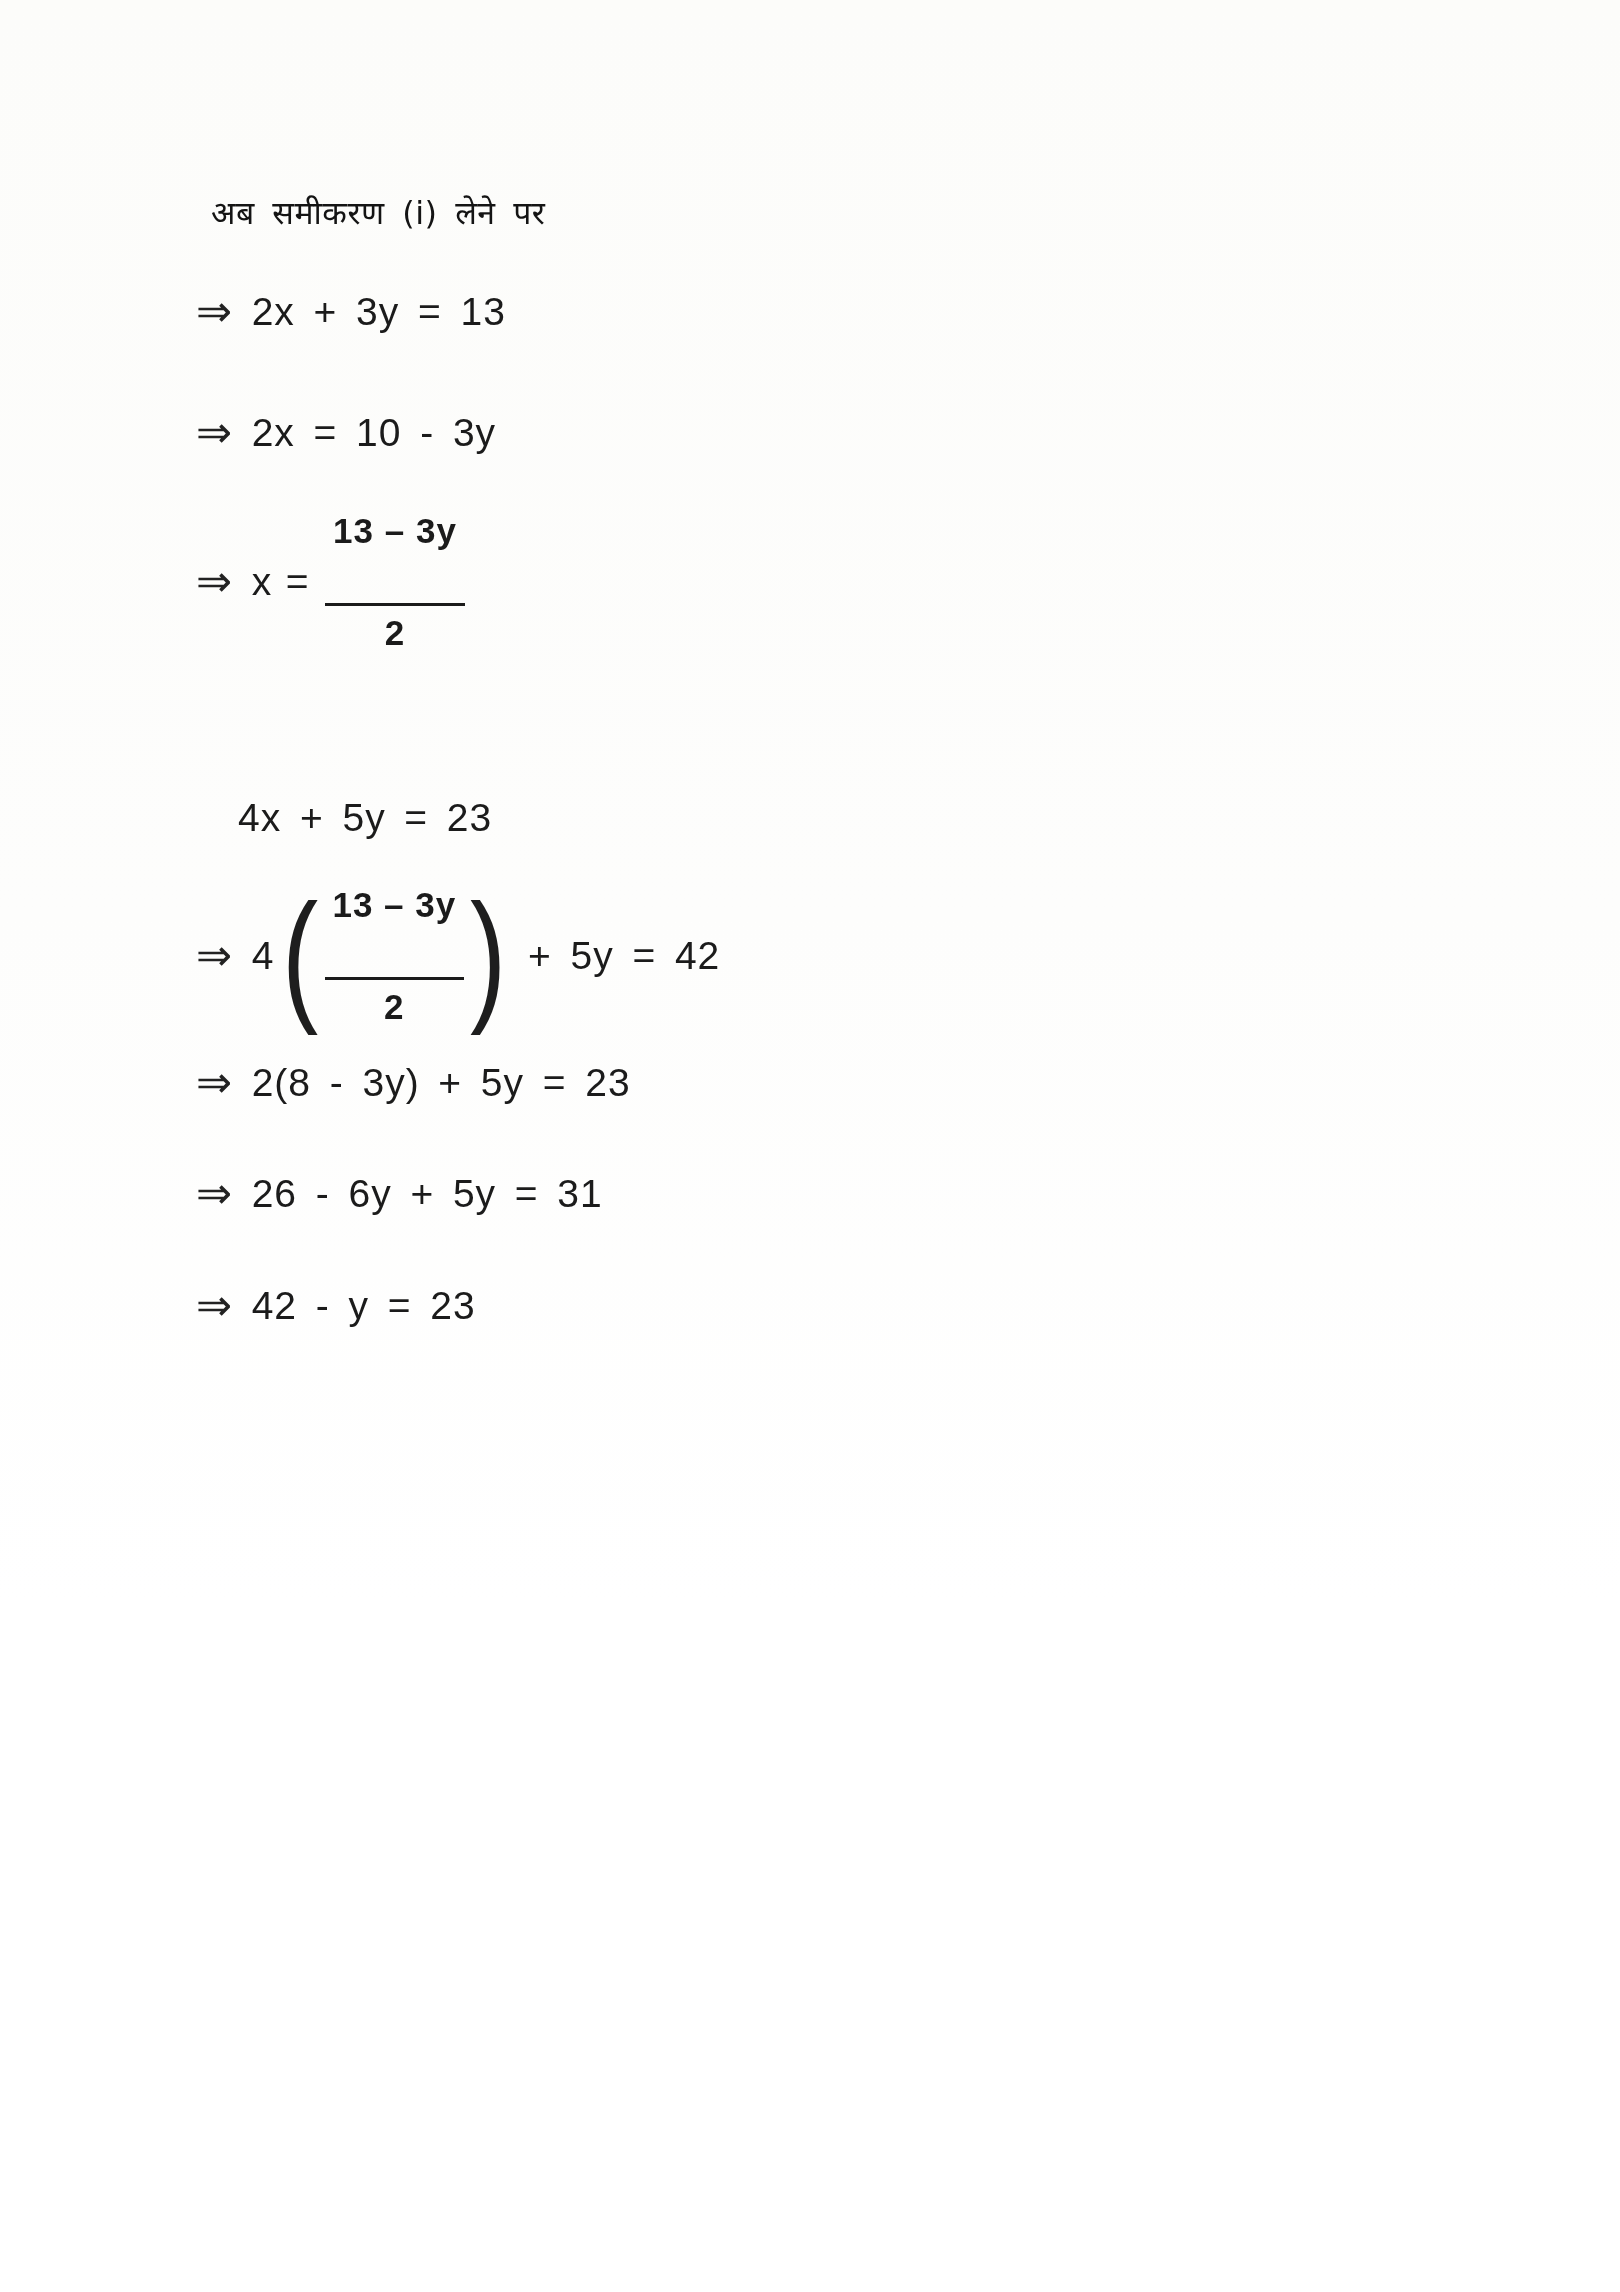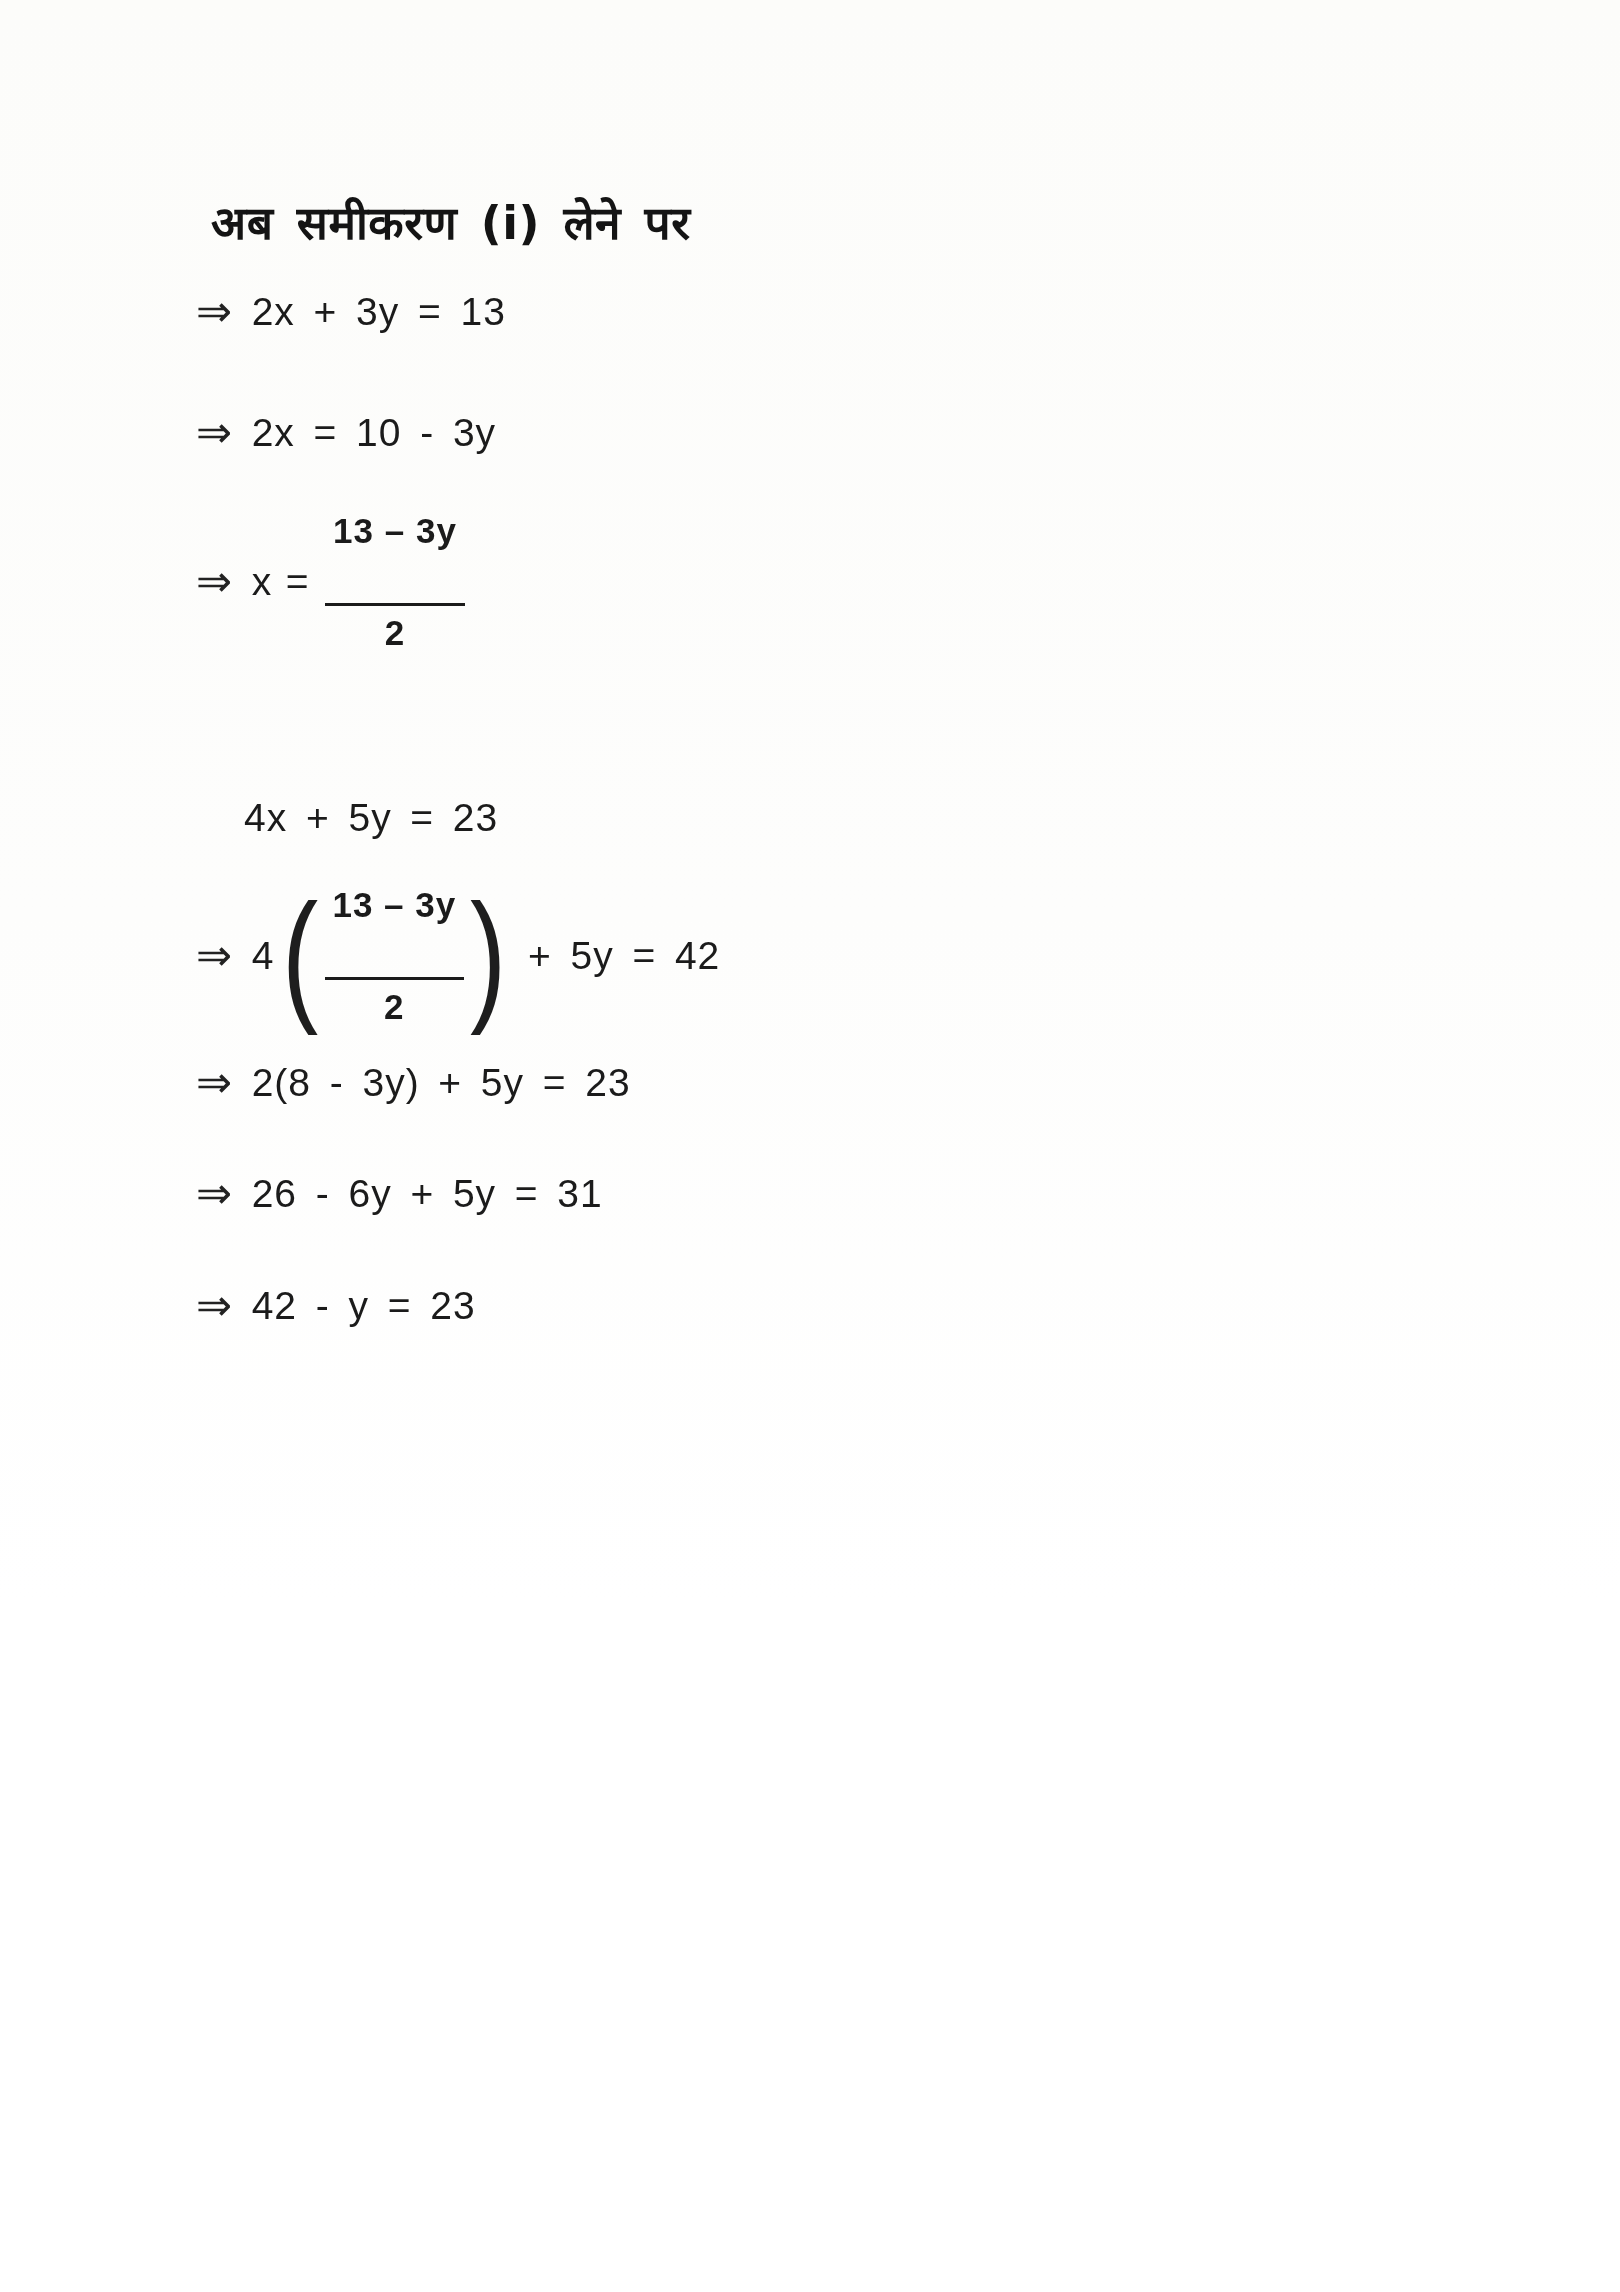--- a/index.html
+++ b/index.html
@@ -11,22 +11,22 @@
     height: 2293px;
     margin: 0 auto;
     background: linear-gradient(180deg, #fcfcfa 0%, #fdfdfc 40%, #ffffff 70%);
     color: #1b1b1b;
     font-family: "Liberation Sans", sans-serif;
     overflow: hidden;
   }
   .line { position: absolute; white-space: nowrap; }
   .hindi {
     font-family: "DejaVu Sans", sans-serif;
-    font-weight: 700;
-    font-size: 46px;
+    font-weight: 400;
+    font-size: 32px;
     letter-spacing: 0.5px;
     word-spacing: 6.9px;
     color: #141414;
   }
   .math {
     font-family: "Liberation Sans", sans-serif;
     font-weight: 400;
     font-size: 39px;
     letter-spacing: 1px;
     word-spacing: 6.9px;
@@ -94,21 +94,21 @@
     <span class="math arrow">⇒</span>
     <span class="math lhs-x">x</span>
     <span class="math lhs-eq">=</span>
     <span class="frac">
       <span class="num">13 – 3y</span>
       <span class="den">2</span>
     </span>
   </div>
 
 
-  <div class="eqrow" style="top:798px; left:244px;">
+  <div class="eqrow" style="top:798px; left:238px;">
     <span class="math">4x + 5y = 23</span>
   </div>
 
   <div class="eqrow" style="top:894px; left:196px; height:123px;">
     <span class="math arrow">⇒</span>
     <span class="math coef">4</span>
     <span class="bigparen">(</span>
     <span class="frac">
       <span class="num">13 – 3y</span>
       <span class="den">2</span>

